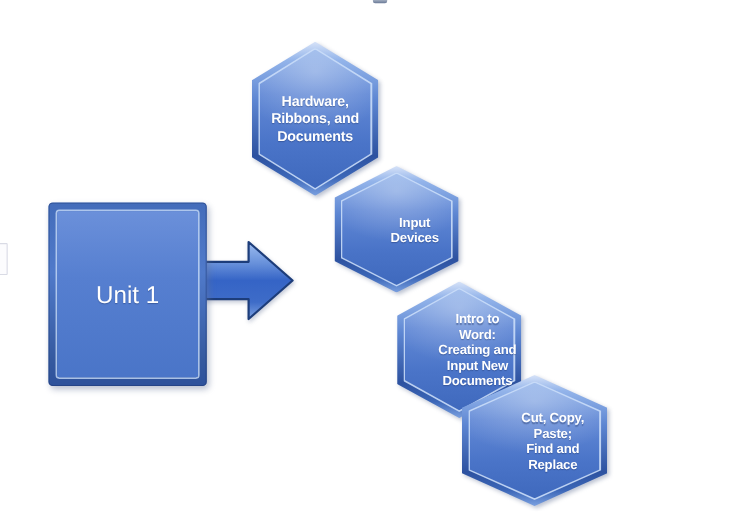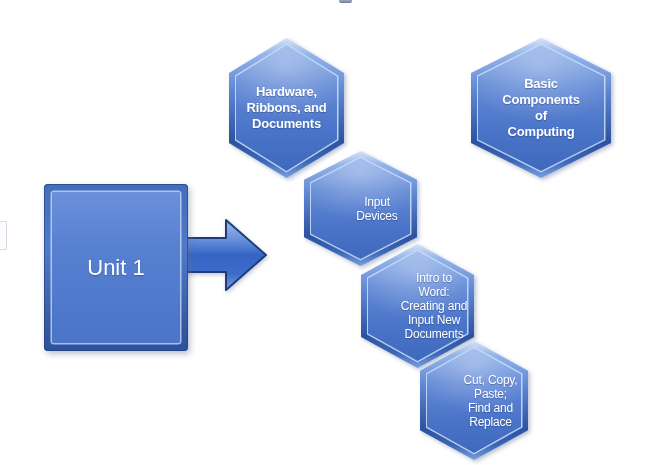--- a/index.html
+++ b/index.html
@@ -33,29 +33,29 @@
   .hex-face{
     position:absolute;inset:7px;
     clip-path:polygon(50% 0%,100% 25%,100% 75%,50% 100%,0% 75%,0% 25%);
     background:linear-gradient(180deg,#8fb1e9 0%,#6289d6 32%,#4a74c8 68%,#3f69bd 100%);
   }
   .hex-face::after{
     content:"";position:absolute;inset:0;
     background:radial-gradient(ellipse 70% 45% at 50% 16%,rgba(255,255,255,0.30),rgba(255,255,255,0) 100%);
   }
   .hex-lg .node-label{font-size:13px;line-height:16px;font-weight:bold;}
-  .hex-sm .node-label{font-size:12px;line-height:14px;font-weight:normal;padding-left:33px;}
+  .hex-sm .node-label{font-size:12px;line-height:14px;font-weight:bold;padding-left:33px;}
 
   #hex-hardware {left:229px;top:38px; width:115px;height:140px;}
   #hex-basic    {left:471px;top:38px; width:140px;height:140px;}
   #hex-input    {left:304px;top:151px;width:113px;height:115px;}
   #hex-printers {left:419px;top:151px;width:108px;height:115px;}
-  #hex-intro    {left:361px;top:244px;width:113px;height:124px;}
+  #hex-intro    {left:361px;top:256px;width:113px;height:124px;}
   #hex-ribbons  {left:307px;top:341px;width:109px;height:119px;}
-  #hex-cutcopy  {left:420px;top:341px;width:108px;height:119px;}
+  #hex-cutcopy  {left:420px;top:341px;width:132px;height:119px;}
 
   
   .square{
     position:absolute;left:44px;top:184px;width:144px;height:167px;z-index:3;
     filter:drop-shadow(2px 3px 3px rgba(100,115,150,0.45));
   }
   .square-bevel{
     position:absolute;inset:0;border-radius:4px;
     background:linear-gradient(180deg,#436cba 0%,#507aca 38%,#35599f 86%,#2d519b 100%);
     box-shadow:inset 0 0 0 1px rgba(32,60,122,0.6);
@@ -120,31 +120,20 @@
     <div class="hex-bevel"></div>
     <div class="hex-rim"></div>
     <div class="hex-face"></div>
     <div class="node-label">
       <div class="line">Hardware,</div>
       <div class="line">Ribbons, and</div>
       <div class="line">Documents</div>
     </div>
   </div>
 
-  <div class="hex hex-lg" id="hex-basic">
-    <div class="hex-bevel"></div>
-    <div class="hex-rim"></div>
-    <div class="hex-face"></div>
-    <div class="node-label">
-      <div class="line">Basic</div>
-      <div class="line">Components</div>
-      <div class="line">of</div>
-      <div class="line">Computing</div>
-    </div>
-  </div>
 
   <div class="hex hex-sm" id="hex-input">
     <div class="hex-bevel"></div>
     <div class="hex-rim"></div>
     <div class="hex-face"></div>
     <div class="node-label">
       <div class="line">Input</div>
       <div class="line">Devices</div>
     </div>
   </div>

